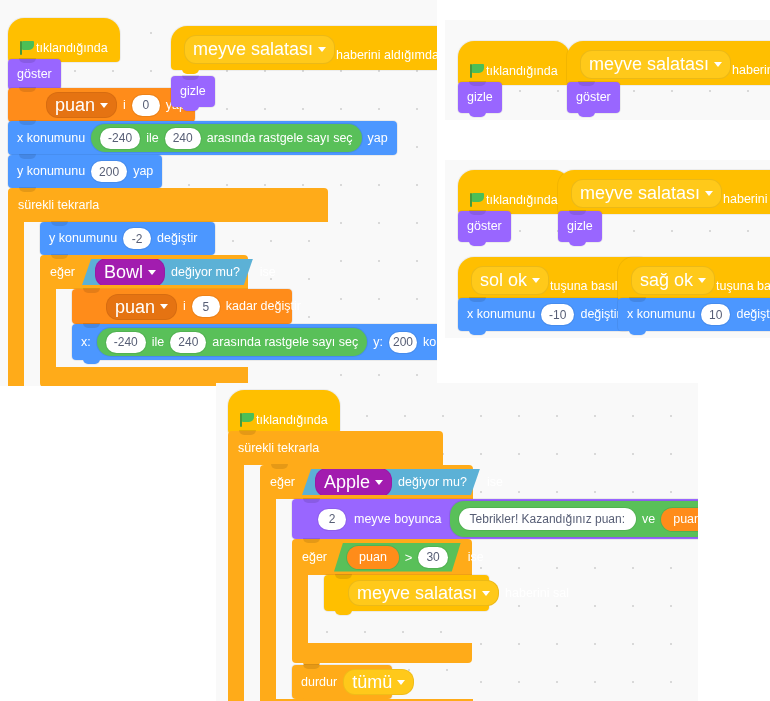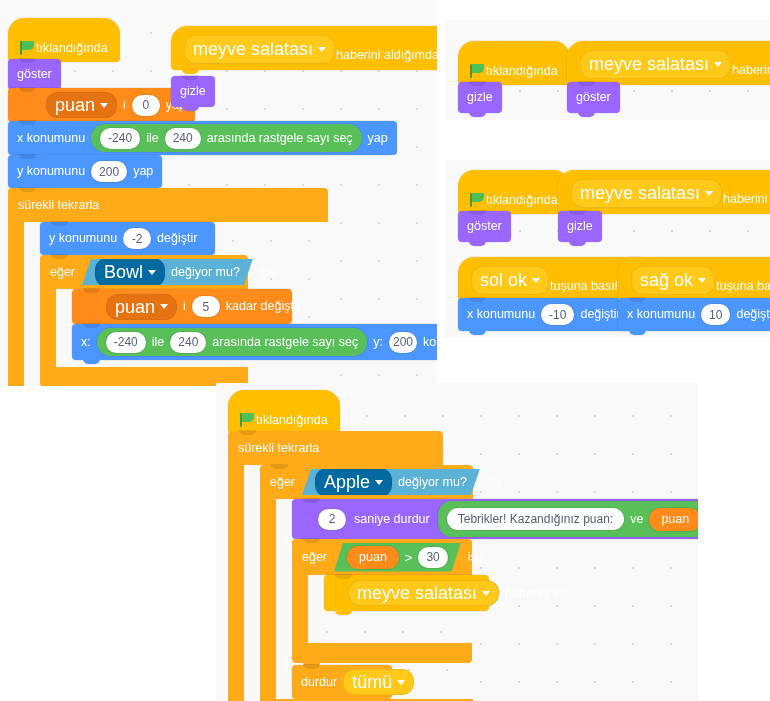--- a/index.html
+++ b/index.html
@@ -90,21 +90,21 @@
   
   .dd{
     display:inline-flex;align-items:center;gap:5px;
     background:rgba(0,0,0,.12);
     border-radius:12px; padding:3px 8px;
     font-size:18px;color:#fff;
     border:1px solid rgba(0,0,0,.06);
   }
   .dd.light{ background:#ffc91a; border:1px solid rgba(0,0,0,.08);}
   .dd.var{ background:#e57312; }
-  .dd.sense{ background:#0369a1; }
+  .dd.sense{ background:#a21caf; }
   .dd.ctrl{ background:#ffc91a; }
   .caret{
     width:0;height:0;border-left:4px solid transparent;
     border-right:4px solid transparent;border-top:5px solid #fff;
     display:inline-block;
   }
 
   
   .num{
     display:inline-flex;align-items:center;justify-content:center;
@@ -393,21 +393,21 @@
           </span>
           <span>ise</span>
         </div>
         <div class="cbody" style="padding-left:16px; background:#ffab19; min-height:160px; position:relative;">
           <div style="position:absolute; left:16px; top:0; right:0; bottom:0; background:#f9f9f9;
                       background-image:radial-gradient(circle,#d9d9d9 1px,rgba(0,0,0,0) 1.2px);
                       background-size:38px 38px;"></div>
 
           <div class="blk stack c-looks rel" style="height:40px; width:440px; margin-left:16px; padding-left:26px; gap:8px;">
             <span class="num">2</span>
-            <span>saniye durdur</span>
+            <span>meyve boyunca</span>
             <span class="rep-green" style="height:36px;">
               <span class="txtin">Tebrikler! Kazandığınız puan:</span>
               <span>ve</span>
               <span class="rep">puan</span>
 
             </span>
 
           </div>
 
           <div class="cblock" style="position:relative; margin-left:16px; width:180px;">

